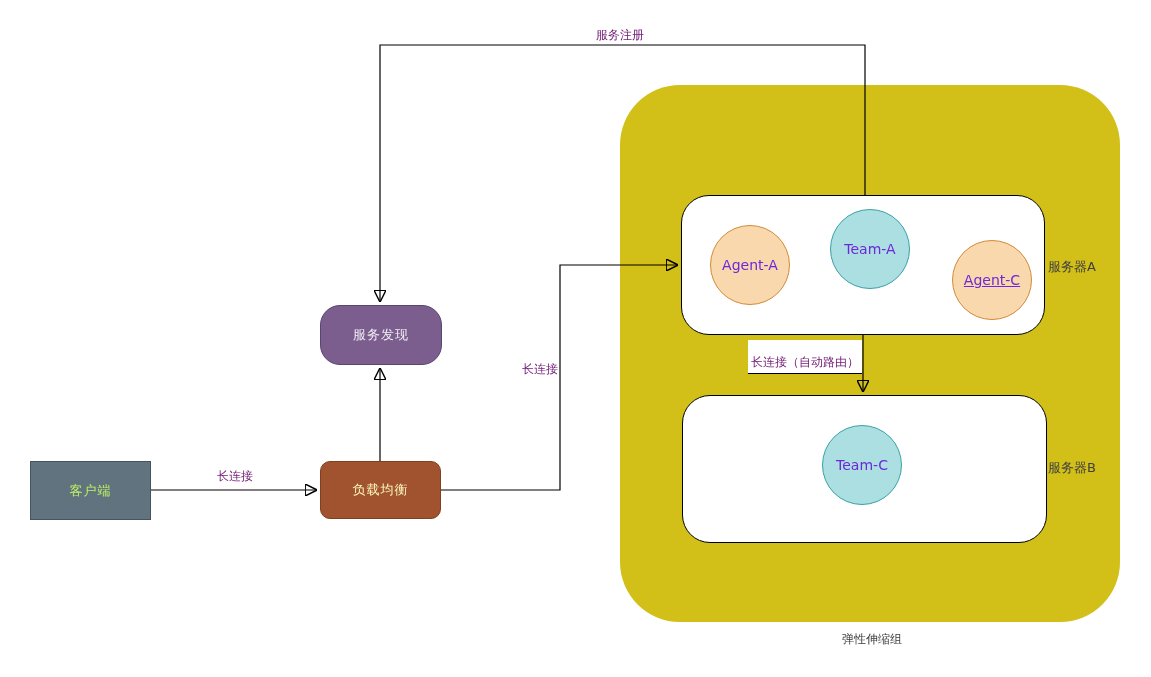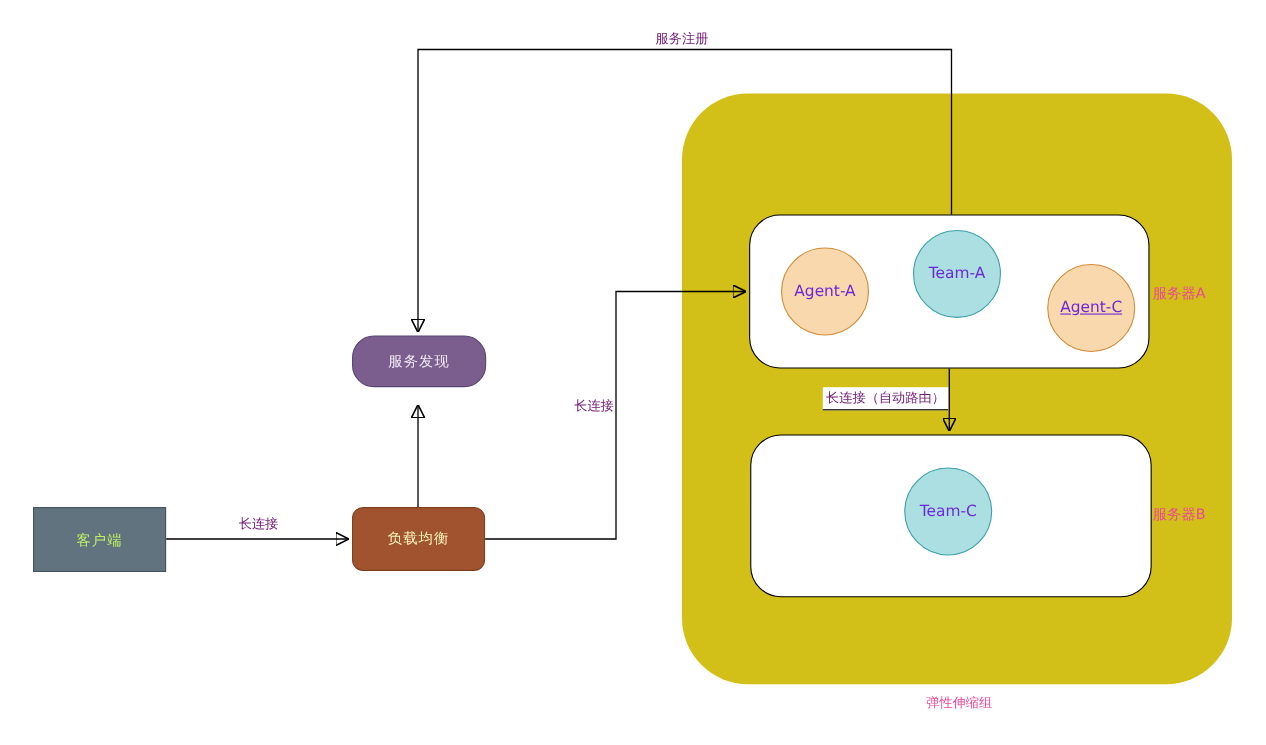--- a/index.html
+++ b/index.html
@@ -63,21 +63,21 @@
   #n-client {
     left: 30px; top: 461px; width: 121px; height: 59px;
     background: #60737F; border: 1px solid #46545F; color: #bef264;
   }
   #n-lb {
     left: 320px; top: 461px; width: 121px; height: 58px;
     background: #A0532E; border: 1px solid #7F401F; color: #fef9c3;
     border-radius: 10px;
   }
   #n-sd {
-    left: 320px; top: 305px; width: 122px; height: 47px;
+    left: 320px; top: 305px; width: 122px; height: 60px;
     background: #7B5E8D; border: 1px solid #584672; color: #F1EBF5;
     border-radius: 20px;
     font-family: Liberation Serif, serif;
   }
   
   #edges {
     position: absolute; left: 0; top: 0;
     width: 1151px; height: 677px;
     z-index: 5;
     pointer-events: none;
@@ -89,29 +89,29 @@
     font-size: 12px;
     color: #701a75;
     z-index: 7;
     white-space: nowrap;
     font-family: Liberation Serif, serif;
   }
   #lbl-conn-1 { left: 200px; top: 468px; width: 70px; text-align: center; }
   #lbl-register { left: 555px; top: 27px; width: 130px; text-align: center; }
   #lbl-conn-2 { left: 498px; top: 361px; width: 60px; text-align: right; }
   #lbl-autoroute {
-    left: 748px; top: 352px;
+    left: 748px; top: 340px;
     background: #ffffff;
     border-bottom: 1px solid #000000;
-    padding: 1px 3px 2px 3px;
+    padding: 14px 3px 2px 3px;
   }
   .group-label {
     position: absolute;
     font-size: 13px;
-    color: #ec4899;
+    color: #404040;
     z-index: 7;
     white-space: nowrap;
   }
   #lbl-server-a { left: 1048px; top: 258px; }
   #lbl-server-b { left: 1048px; top: 459px; }
   #lbl-elastic  { left: 812px; top: 631px; width: 120px; text-align: center; font-size: 12px; }
 </style>
 </head>
 <body>
 

